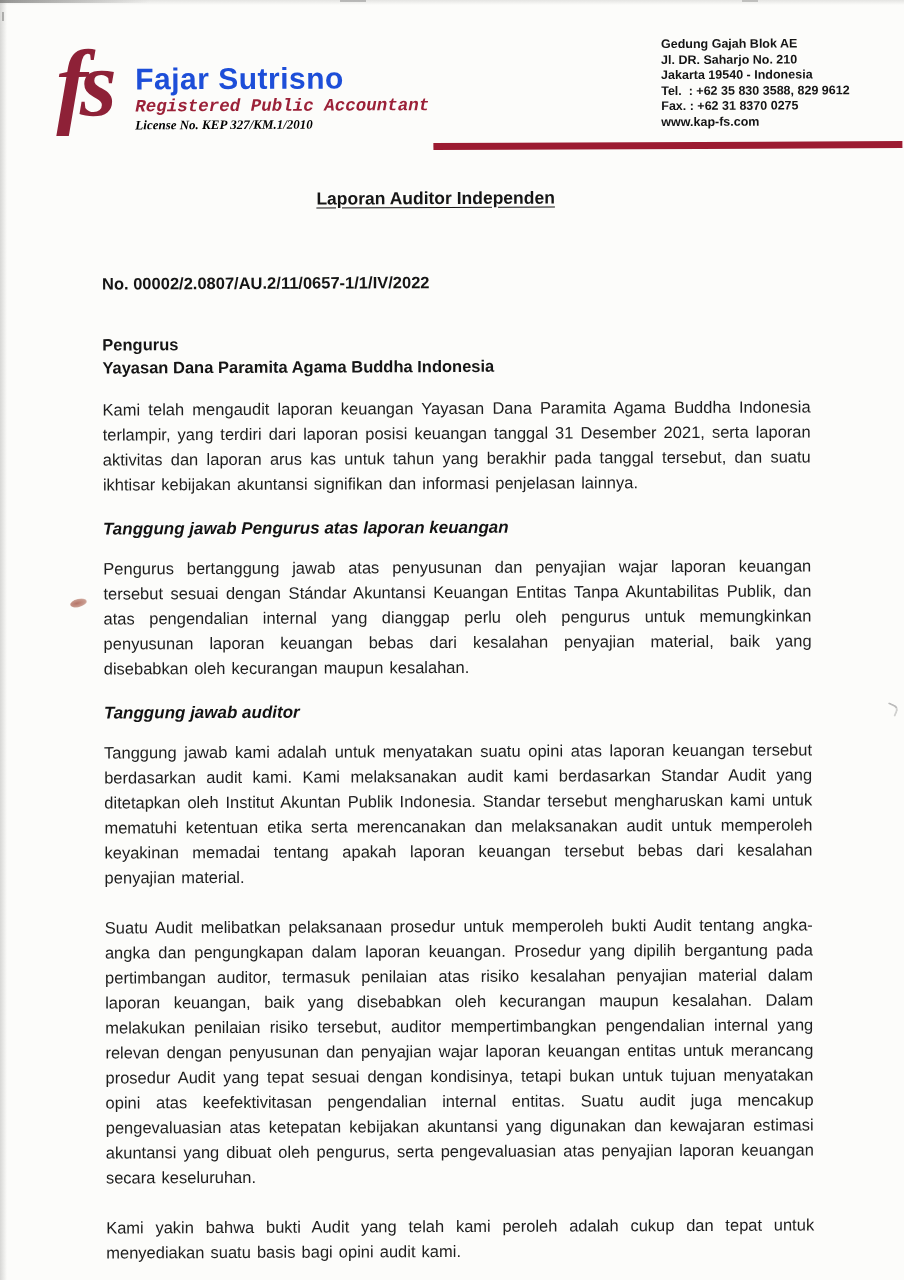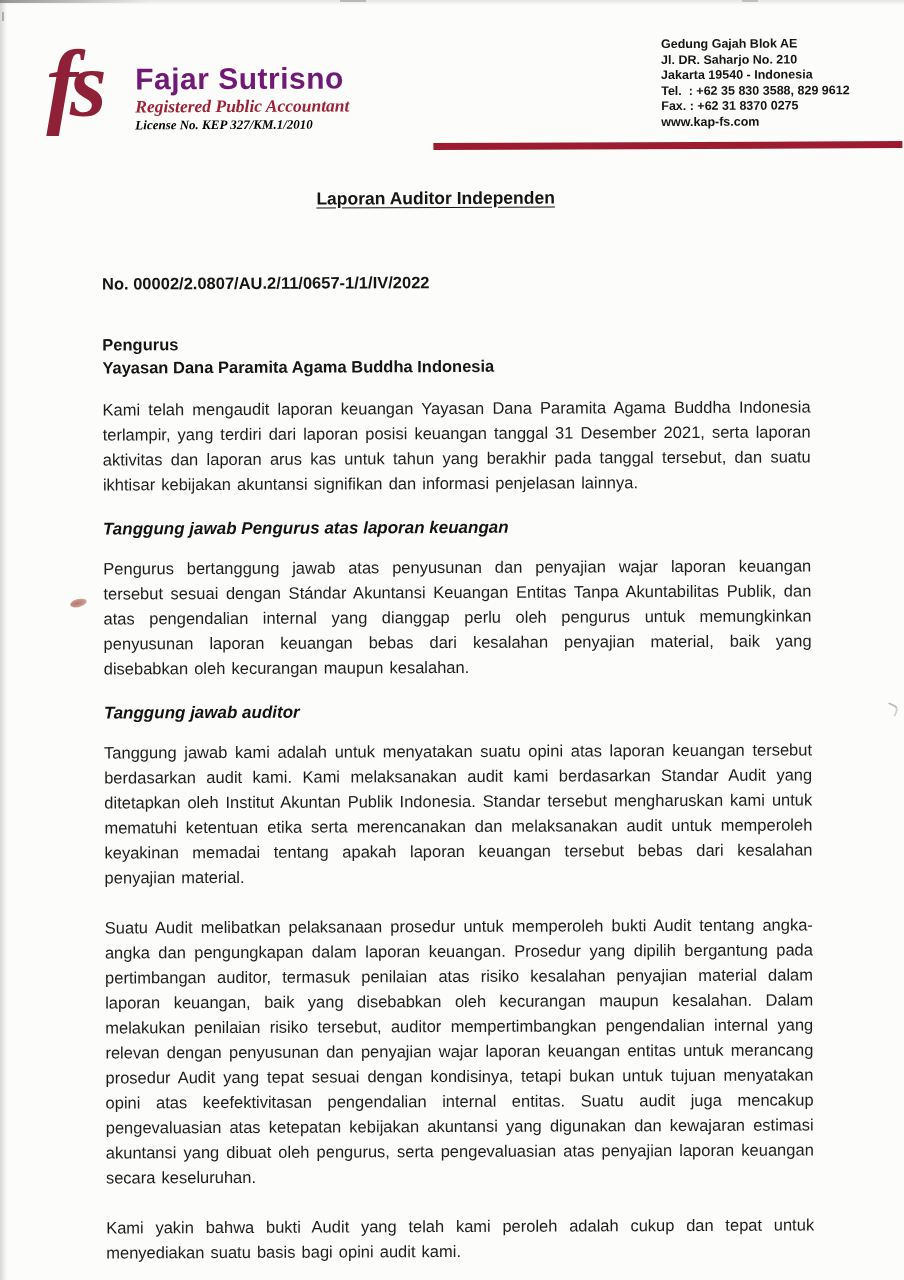--- a/index.html
+++ b/index.html
@@ -21,37 +21,37 @@
   .edge-shade-top {
     position: absolute; left: 0; top: 0; width: 100%; height: 5px;
     background: linear-gradient(to bottom, rgba(120,120,118,.18), rgba(120,120,118,0));
     pointer-events: none;
   }
   .scan-rotate { position: absolute; inset: 0; transform: rotate(-0.25deg); transform-origin: 50% 40%; }
 
   
   .letterhead { position: absolute; left: 0; top: 0; width: 100%; height: 170px; }
   .monogram {
-    position: absolute; left: 48px; top: 40px;
+    position: absolute; left: 58px; top: 40px;
     font-family: "Liberation Serif", serif;
     font-style: italic; font-weight: bold;
     font-size: 95px; line-height: 0.9;
     letter-spacing: -8px;
     color: #8e2137;
   }
   .firm-block { position: absolute; left: 137px; top: 62px; }
   .firm-name {
-    color: #701a75;
+    color: #1d4ed8;
     font-weight: bold;
     font-size: 30px; line-height: 32px;
     letter-spacing: 0.5px;
   }
   .firm-subtitle {
     color: #9b2138;
-    font-family: Liberation Serif, serif;
+    font-family: Liberation Mono, monospace;
     font-style: italic; font-weight: bold;
     font-size: 17.5px; line-height: 22px;
   }
   .firm-license {
     color: #000000;
     font-family: "Liberation Serif", serif;
     font-style: italic; font-weight: bold;
     font-size: 13px; line-height: 16px;
   }
   .address-block { position: absolute; left: 618px; top: 38px; margin-left: 45px; }

